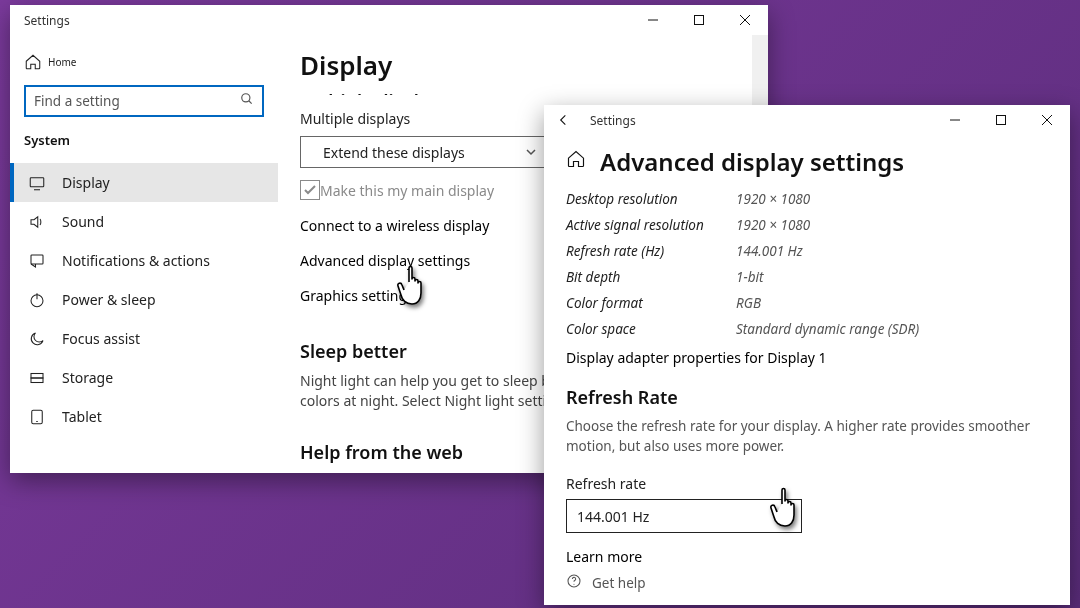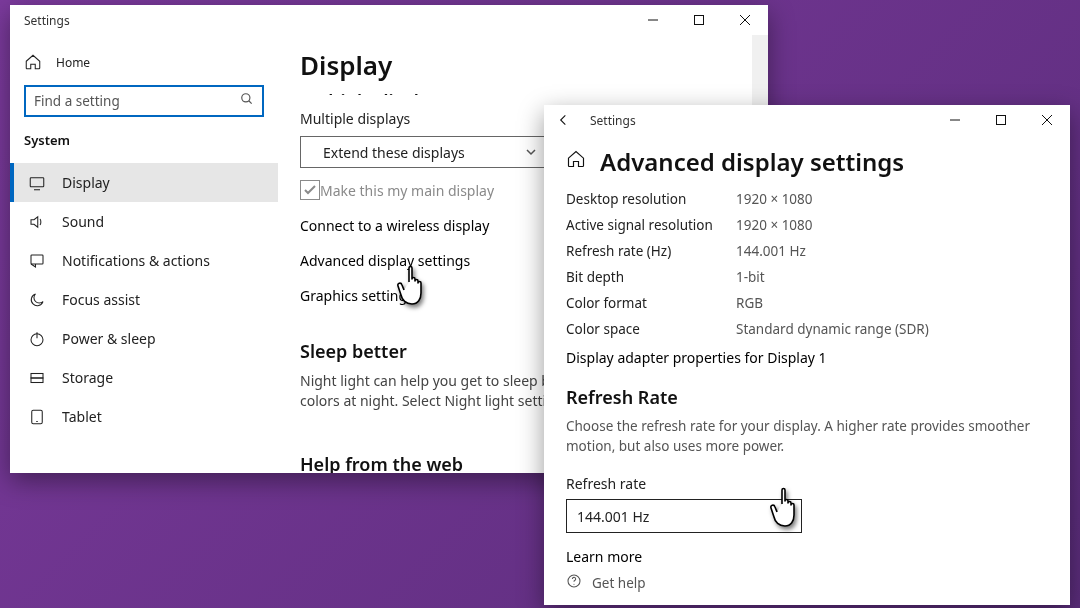--- a/index.html
+++ b/index.html
@@ -24,21 +24,21 @@
   }
   .titlebar .title { margin-left: 14px; flex: 0 0 auto; }
   .titlebar .back { margin-left: 12px; display: flex; align-items: center; }
   .titlebar-spacer { flex: 1; }
   .win-controls { display: flex; }
   .win-btn { width: 46px; height: 30px; display:flex; align-items:center; justify-content:center; font-size:12px; color:#111; }
   .win-btn svg { width: 10px; height: 10px; }
 
   .win1-body { display: flex; flex: 1; overflow: hidden; }
   .sidebar { width: 268px; padding: 10px 0 0 0; display:flex; flex-direction:column; }
-  .home-row { display:flex; align-items:center; gap:14px; padding: 8px 14px 10px 14px; font-size: 12px; color:#222; }
+  .home-row { display:flex; align-items:center; gap:6px; padding: 8px 14px 10px 14px; font-size: 10px; color:#222; }
   .search-box {
     margin: 4px 14px 14px 14px; height: 32px;
     border: 2px solid #0067c0; background:#fff;
     display:flex; align-items:center; padding: 0 8px;
     font-size: 13.5px; color:#555;
   }
   .search-box .spacer { flex:1; }
   .cat-label { padding: 0 14px 10px 14px; font-size: 13px; font-weight:600; color:#111; }
 
   .nav-list { display:flex; flex-direction:column; gap:0; padding-top:4px; }
@@ -74,21 +74,21 @@
     background:#f0f0f0; display:flex; flex-direction:column;
   }
   .scroll-thumb { background:#c2c2c2; width:100%; }
 
   
   .win2-body { padding: 4px 22px 12px 22px; flex:1; overflow:hidden; position:relative; }
   .adv-header { display:flex; align-items:center; gap:14px; margin: 6px 0 12px 0; }
   .adv-title { font-size: 24px; font-weight:600; color:#111; }
   .display-conn-row { display:flex; align-items:center; gap:14px; margin: 6px 0 12px 18px; font-size:12.5px; color:#444; }
   .info-table { display:flex; flex-direction:column; gap:8px; margin-bottom:10px; }
-  .info-row { display:flex; font-size:13.5px; color:#222; }
+  .info-row { display:flex; font-size:13.5px; color:#222;font-style:italic; }
   .info-key { width: 170px; }
   .info-val { color:#555; }
   .rr-heading { font-size: 18px; font-weight:600; margin-top: 18px; color:#111; }
   .rr-desc { font-size: 13.5px; color:#555; margin-top:8px; line-height:1.45; }
   .rr-label { font-size: 14px; color:#222; margin-top:18px; }
   .rr-dropdown {
     width: 236px; height: 34px; border:1.5px solid #222;
     display:flex; align-items:center; padding:0 10px;
     font-size: 14px; color:#222; justify-content:space-between; margin-top:6px;
   }
@@ -184,33 +184,33 @@
               <svg viewBox="0 0 24 24">
                 <rect x="4" y="4" width="16" height="12" rx="1"></rect>
                 <path d="M4 16l6 4v-4"></path>
               </svg>
             </span>
           <span>Notifications &amp; actions</span>
         </div>
         <div class="nav-item">
           <span class="nav-icon">
               <svg viewBox="0 0 24 24">
-                <path d="M20 14A8 8 0 1 1 10 4a6 6 0 0 0 10 10z"></path>
-              </svg>
-            </span>
-          <span>Focus assist</span>
-        </div>
-        <div class="nav-item">
-          <span class="nav-icon">
-              <svg viewBox="0 0 24 24">
                 <circle cx="12" cy="13" r="8"></circle>
                 <line x1="12" y1="3" x2="12" y2="11"></line>
               </svg>
             </span>
           <span>Power &amp; sleep</span>
+        </div>
+        <div class="nav-item">
+          <span class="nav-icon">
+              <svg viewBox="0 0 24 24">
+                <path d="M20 14A8 8 0 1 1 10 4a6 6 0 0 0 10 10z"></path>
+              </svg>
+            </span>
+          <span>Focus assist</span>
         </div>
         <div class="nav-item">
           <span class="nav-icon">
               <svg viewBox="0 0 24 24">
                 <rect x="4" y="6" width="16" height="6"></rect>
                 <rect x="4" y="12" width="16" height="6"></rect>
               </svg>
             </span>
           <span>Storage</span>
         </div>
@@ -246,21 +246,21 @@
         </div>
         <span>Make this my main display</span>
       </div>
       <a class="link">Connect to a wireless display</a>
       <a class="link">Advanced display settings</a>
       <a class="link">Graphics settings</a>
 
       <div class="h2">Sleep better</div>
       <div class="body-text">Night light can help you get to sleep by displaying warmer colors at night. Select Night light settings to set things up.</div>
 
-      <div class="h2" style="margin-top:40px;">Help from the web</div>
+      <div class="h2" style="margin-top:28px;">Help from the web</div>
 
       <div class="scrollbar">
         <div style="height:120px"></div>
         <div class="scroll-thumb" style="height:160px"></div>
       </div>
     </div>
   </div>
 </div>
 
 <div class="window win2">

